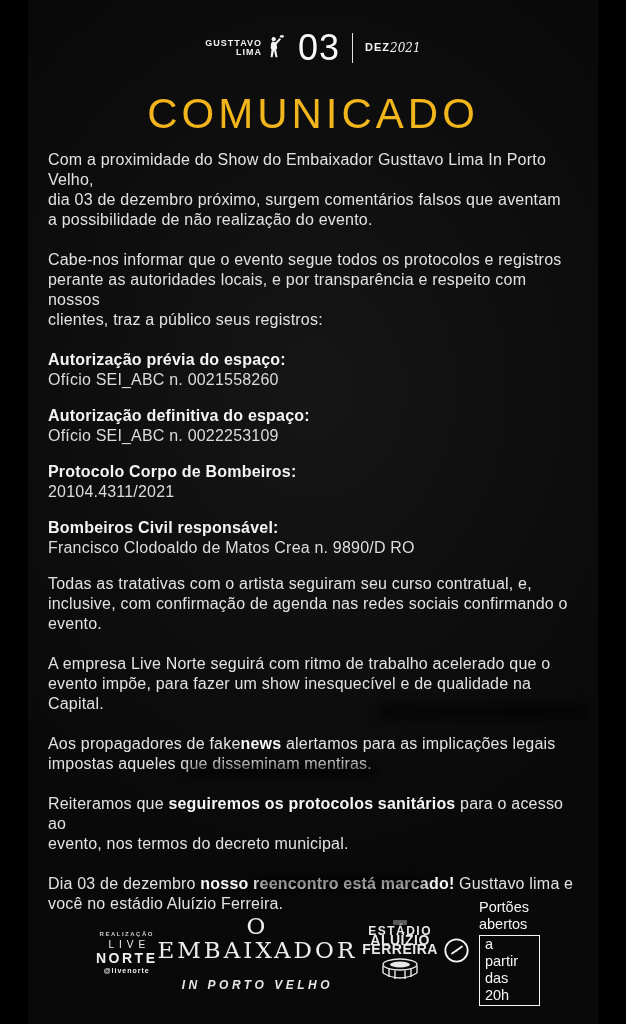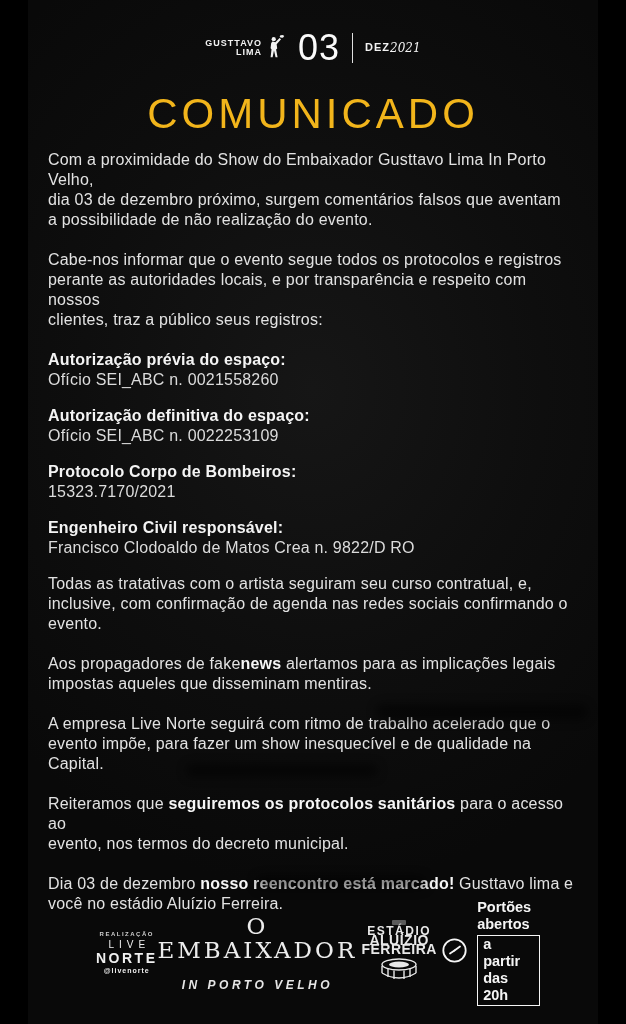--- a/index.html
+++ b/index.html
@@ -65,21 +65,21 @@
   .ln-handle { font-size:7px; font-weight:bold; letter-spacing:1px; margin-top:1px; }
   .embaixador { text-align:center; color:#ececec; }
   .emb-main { font-family:"DejaVu Serif", serif; font-size:23px; letter-spacing:3px; line-height:24px; }
   .emb-sub { font-size:12px; font-weight:bold; letter-spacing:3.5px; margin-top:16px; color:#e6e6e6;font-style:italic; }
   .estadio { text-align:center; color:#e8e8e8; }
   .est-badge { width:14px; height:5px; background:#9a9a9a; opacity:0.55; margin:0 auto 2px auto; border-radius:1px; }
   .est-l1 { font-size:12px; font-weight:bold; letter-spacing:1.5px; line-height:9px; }
   .est-l2 { font-size:14px; font-weight:bold; letter-spacing:0.5px; line-height:9px; }
   .est-icon { margin-top:2px; }
   .portoes { display:flex; align-items:center; gap:9px; }
-  .portoes-text { color:#f5f5f5; font-weight:bold; font-size:14.5px; line-height:17px; }
+  .portoes-text { color:#f5f5f5; font-weight:normal; font-size:14.5px; line-height:17px; }
   .portoes-l2 { border:1.5px solid #f5f5f5; padding:0 14px 1px 5px; margin-top:2px; display:inline-block; }
 </style>
 </head>
 <body>
 
 <div class="page">
 
   <div class="header">
     <div class="artist-mark">
       <div class="artist-name">
@@ -118,36 +118,36 @@
       <div class="reg">
         <div class="reg-label">Autorização prévia do espaço:</div>
         <div class="reg-value">Ofício SEI_ABC n. 0021558260</div>
       </div>
       <div class="reg">
         <div class="reg-label">Autorização definitiva do espaço:</div>
         <div class="reg-value">Ofício SEI_ABC n. 0022253109</div>
       </div>
       <div class="reg">
         <div class="reg-label">Protocolo Corpo de Bombeiros:</div>
-        <div class="reg-value">15323.7170/2021</div>
+        <div class="reg-value">20104.4311/2021</div>
       </div>
       <div class="reg gap-lg">
-        <div class="reg-label">Engenheiro Civil responsável:</div>
-        <div class="reg-value">Francisco Clodoaldo de Matos Crea n. 9822/D RO</div>
+        <div class="reg-label">Bombeiros Civil responsável:</div>
+        <div class="reg-value">Francisco Clodoaldo de Matos Crea n. 9890/D RO</div>
       </div>
     </div>
 
     <div class="para">Todas as tratativas com o artista seguiram seu curso contratual, e,
 inclusive, com confirmação de agenda nas redes sociais confirmando o
 evento.</div>
+    <div class="para">A empresa Live Norte seguirá com ritmo de trabalho acelerado que o
+evento impõe, para fazer um show inesquecível e de qualidade na Capital.</div>
+
     <div class="para"><span>Aos propagadores de fake</span><b>news</b><span> alertamos para as implicações legais
 impostas aqueles que disseminam mentiras.</span></div>
-
-    <div class="para">A empresa Live Norte seguirá com ritmo de trabalho acelerado que o
-evento impõe, para fazer um show inesquecível e de qualidade na Capital.</div>
 
     <div class="para"><span>Reiteramos que </span><b>seguiremos os protocolos sanitários</b><span> para o acesso ao
 evento, nos termos do decreto municipal.</span></div>
 
     <div class="para"><span>Dia 03 de dezembro </span><b>nosso reencontro está marcado!</b><span> Gusttavo lima e
 você no estádio Aluízio Ferreira.</span></div>
   </div>
 
   <div class="smudge s1"></div>
   <div class="smudge s2"></div>

